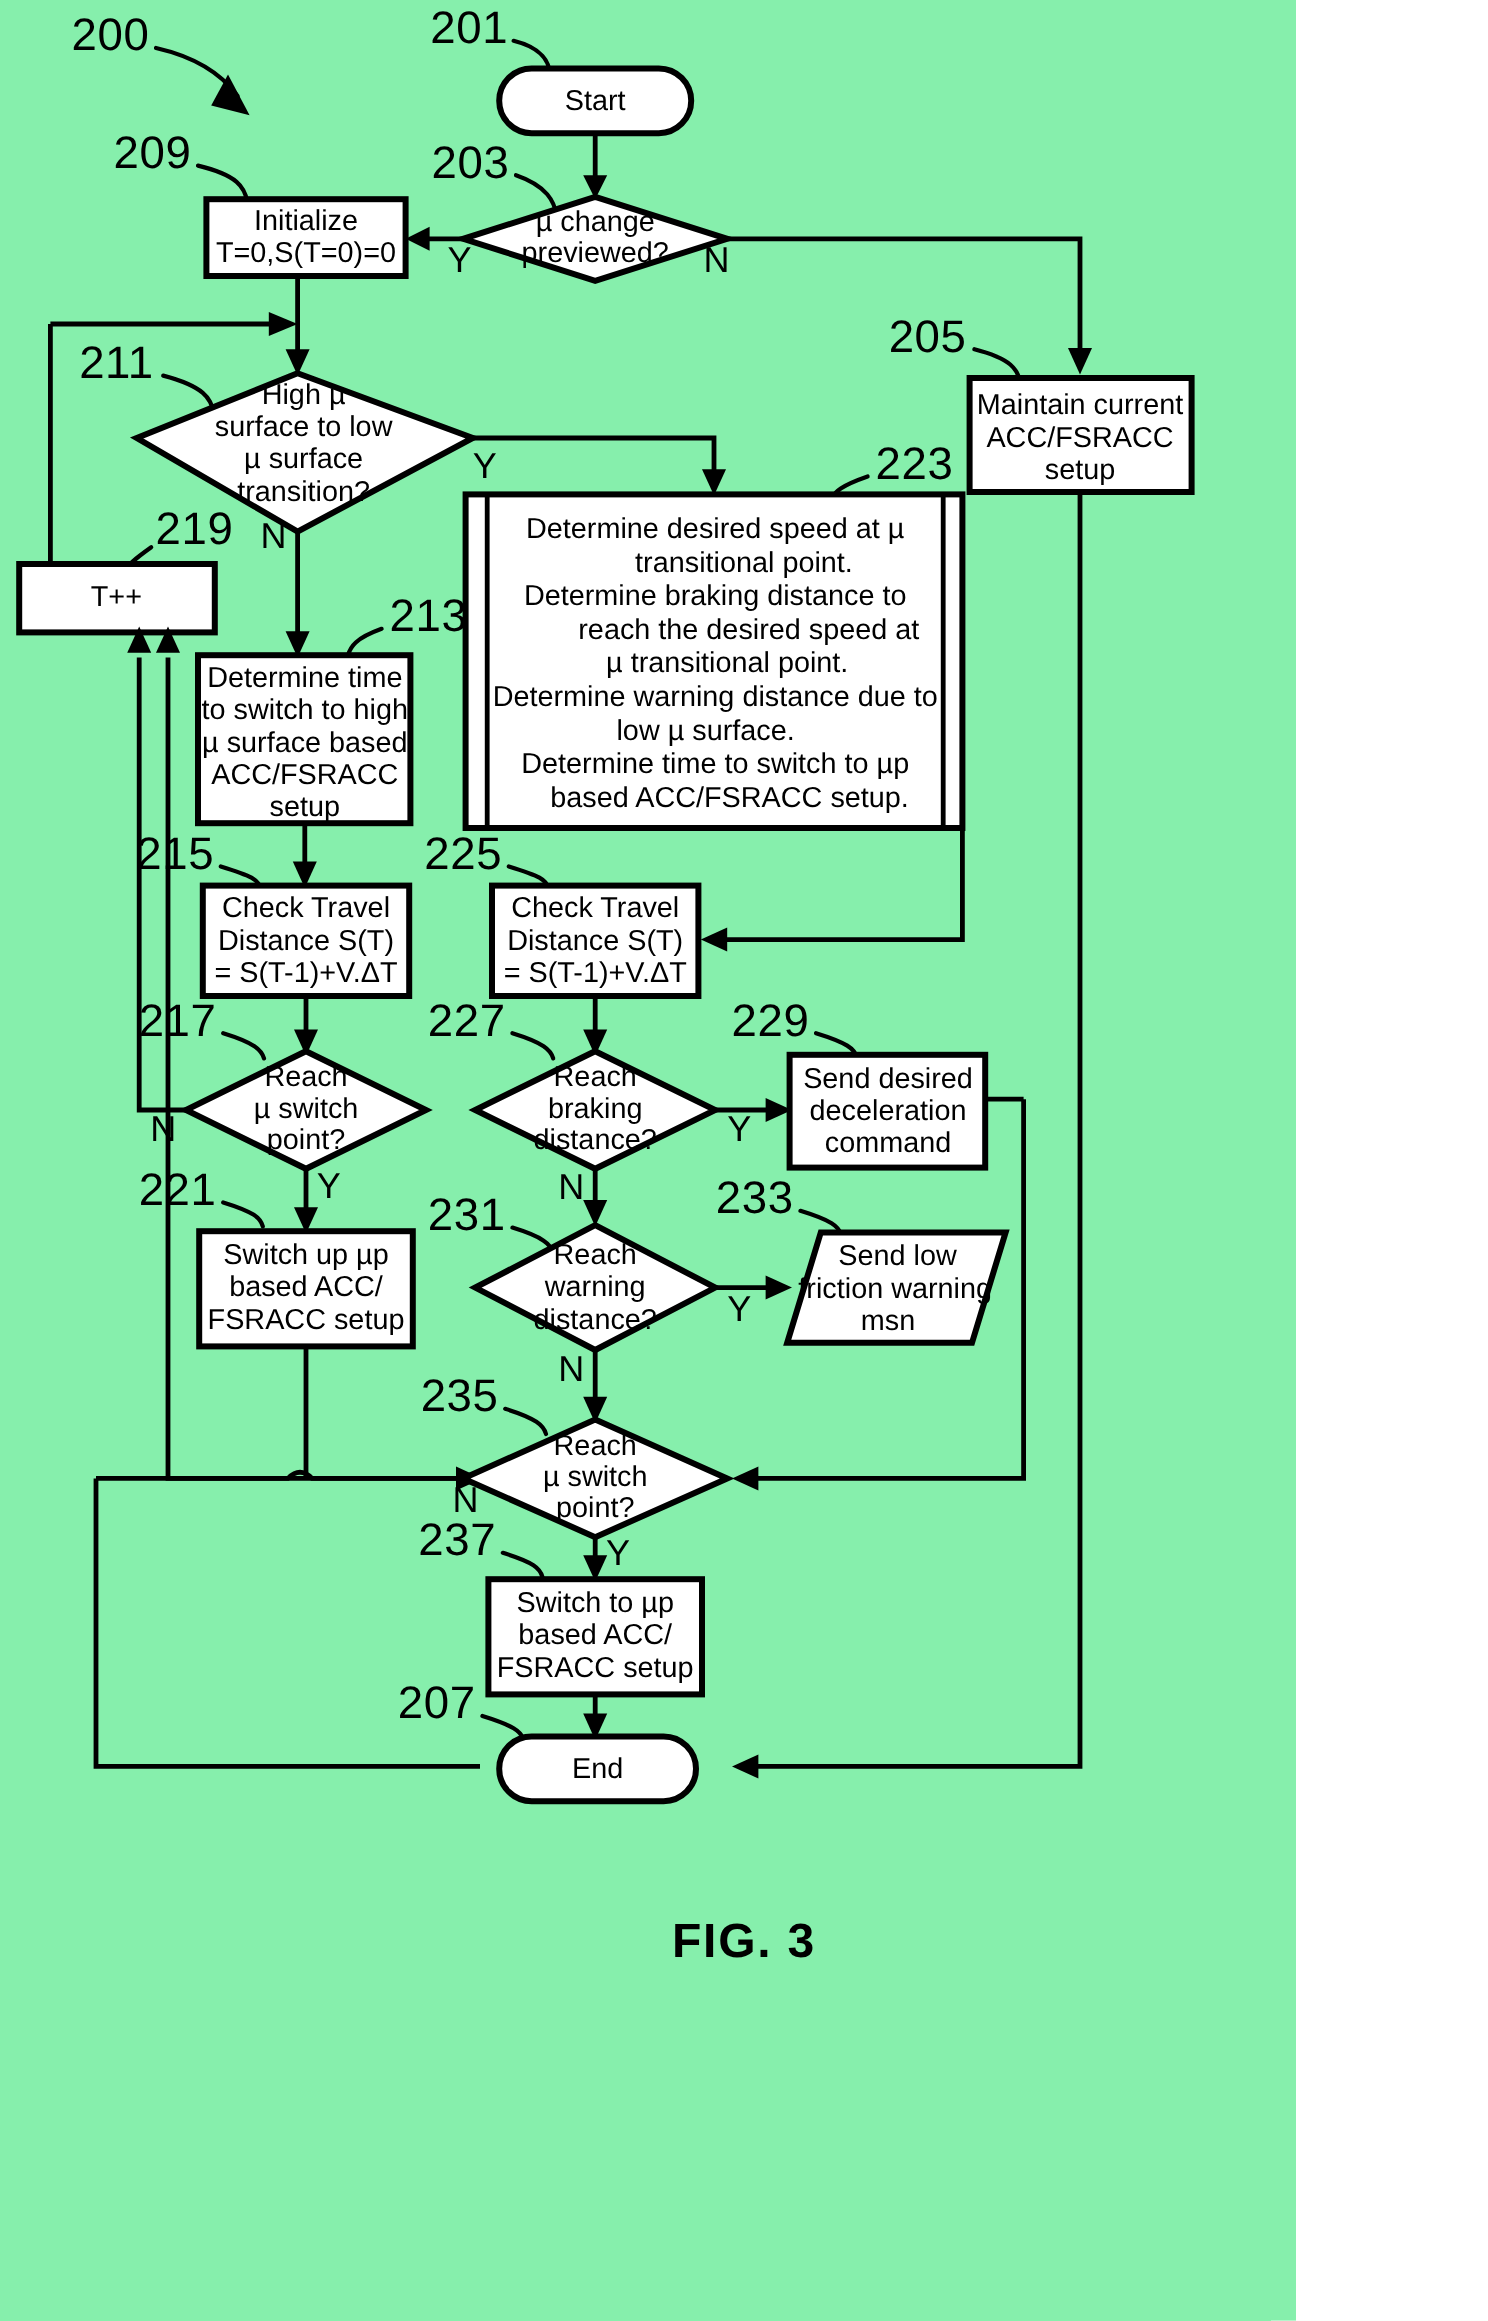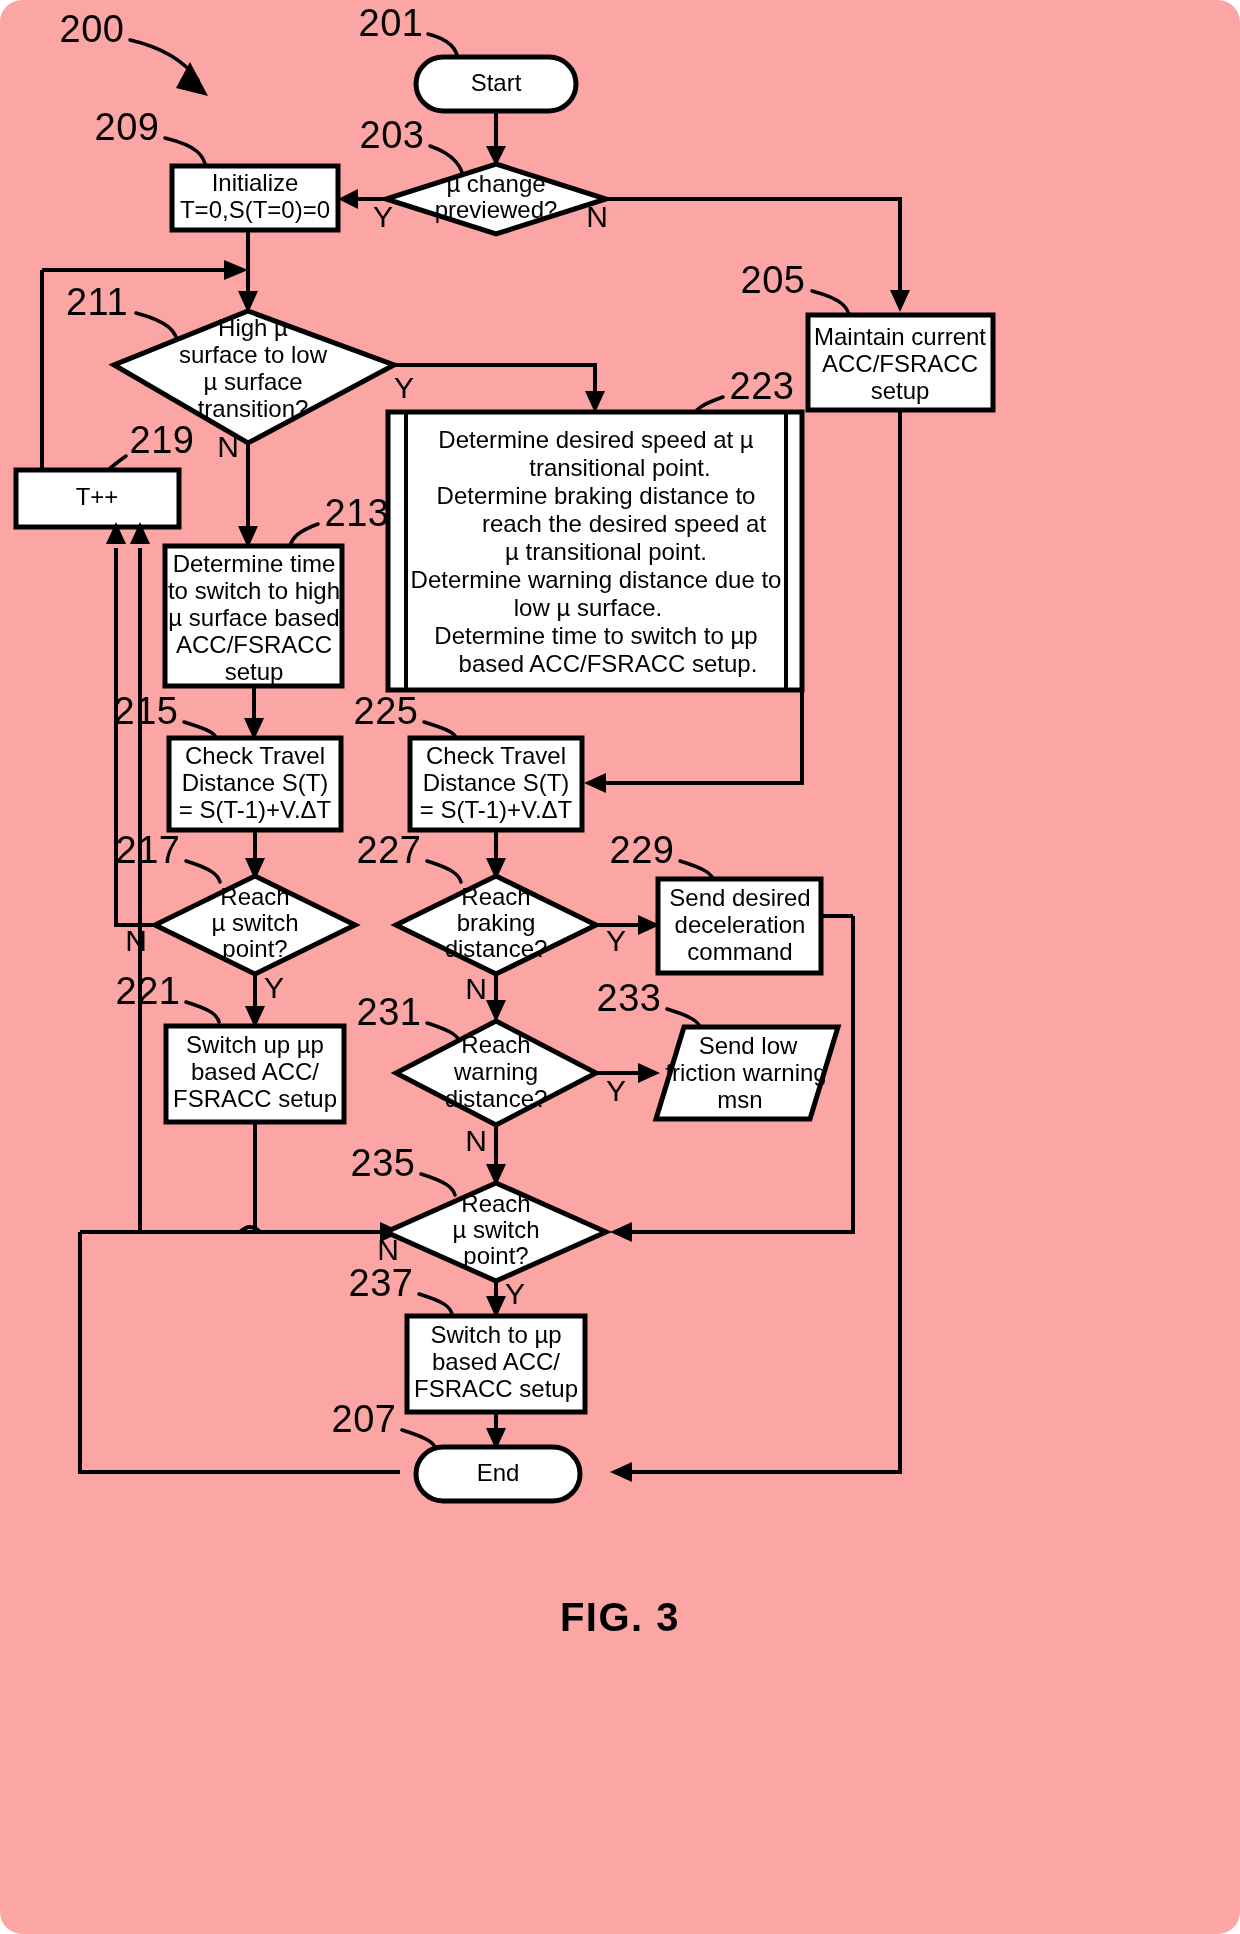--- a/index.html
+++ b/index.html
@@ -8,24 +8,23 @@
     background: #ffffff;
   }
   body {
     width: 1240px;
     height: 1934px;
     font-family: "Liberation Sans", sans-serif;
     overflow: hidden;
   }
   #figure-root {
     position: relative;
-    width: 1240px;
+    width: 1080px;
     height: 1934px;
-    background: #fca5a5;
-    border-radius: 22px;
+    background: #86efac;
   }
   svg#flow {
     display: block;
     width: 1240px;
     height: 1934px;
   }
   .shape {
     fill: #ffffff;
     stroke: #000000;
     stroke-width: 5;

